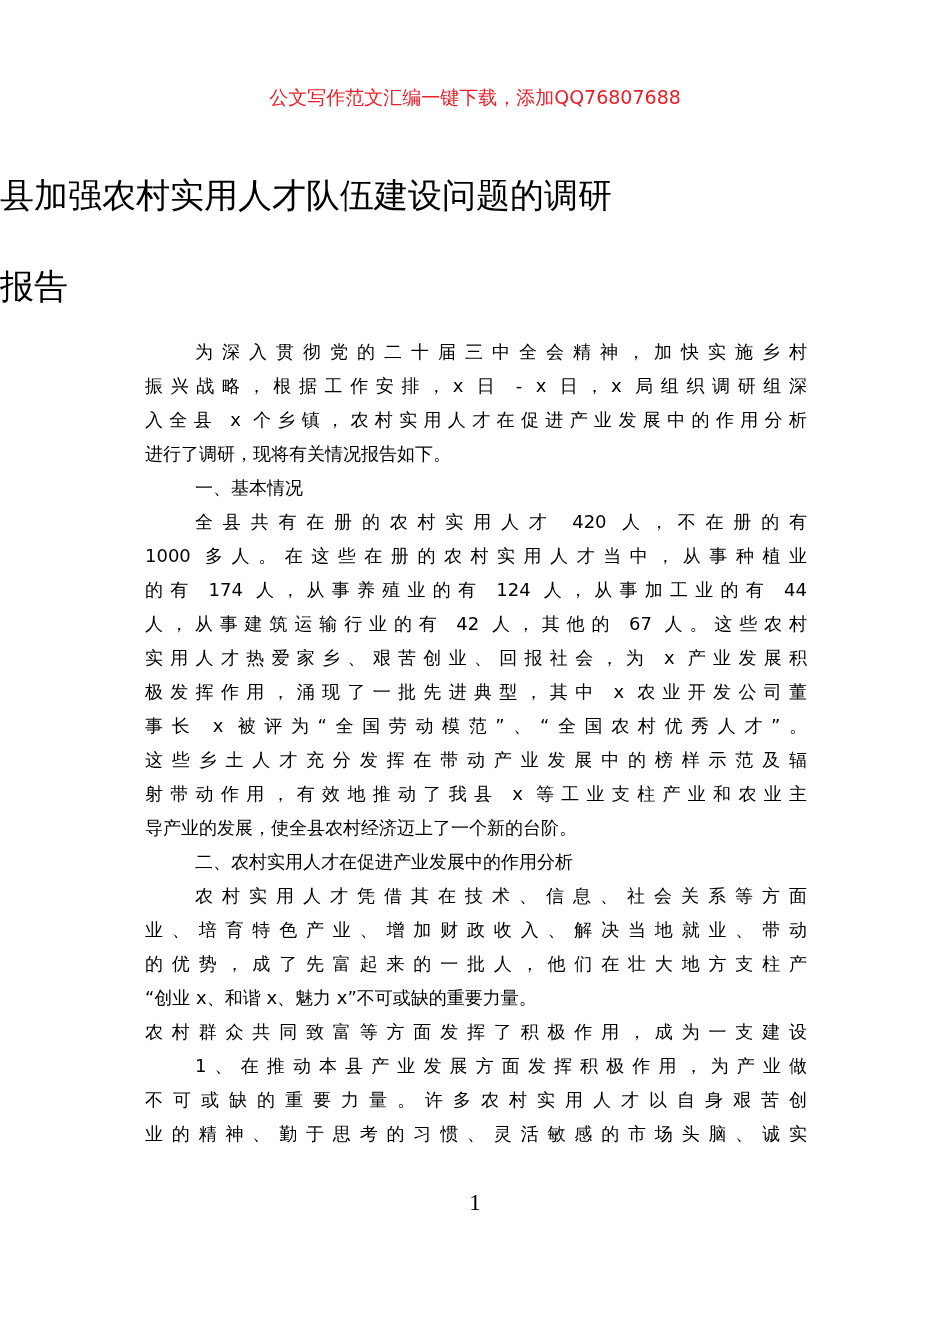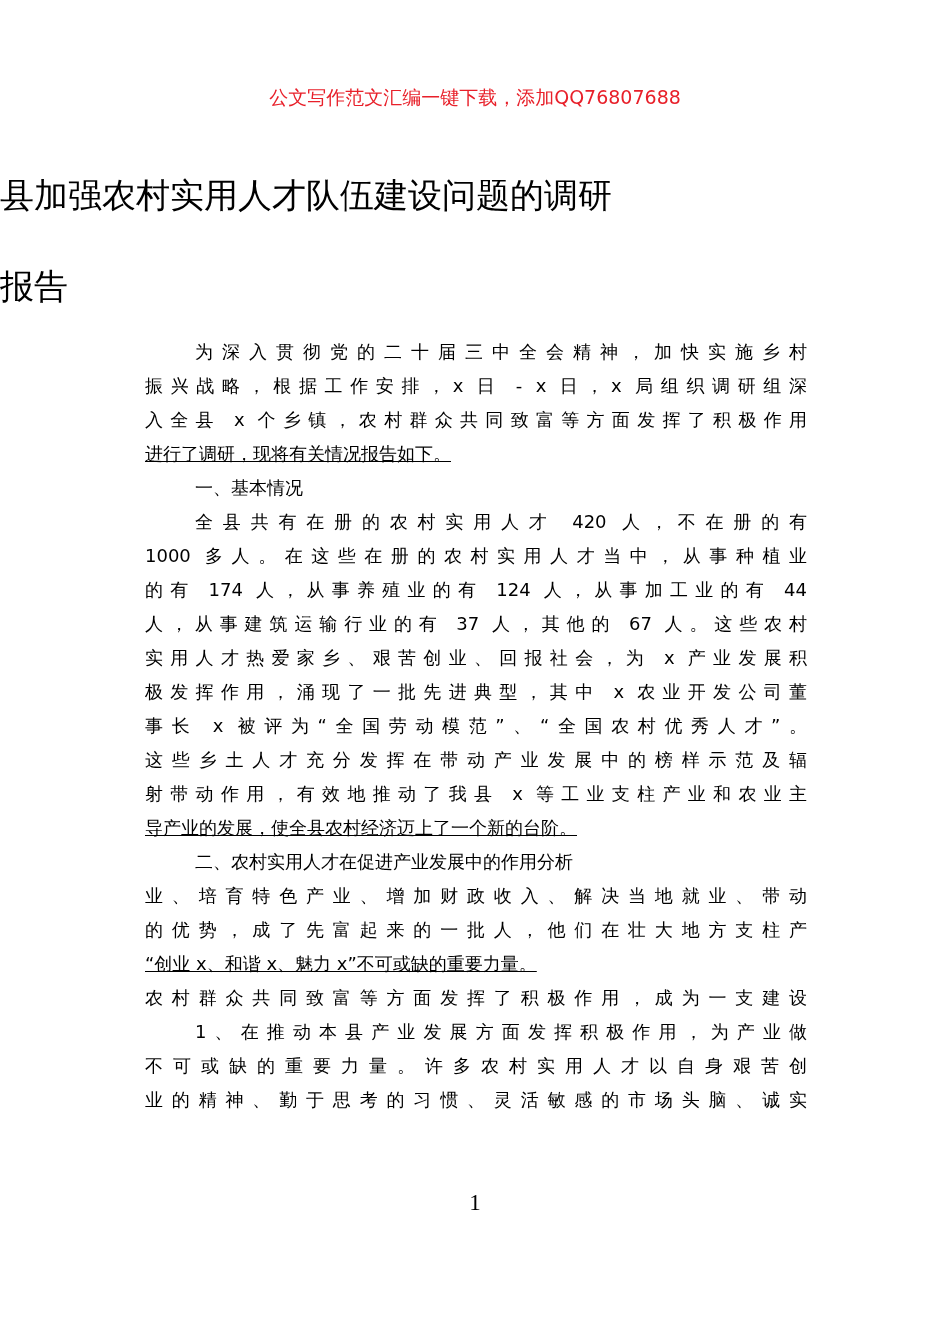--- a/index.html
+++ b/index.html
@@ -57,21 +57,20 @@
       line-height: 34px;
       font-size: 18px;
       white-space: nowrap;
       text-align: justify;
       text-align-last: justify;
       overflow: visible;
     }
     .line.last {
       text-align: left;
       text-align-last: left;
-      text-decoration: underline;
     }
     .line.indent {
       padding-left: 50px;
     }
     .line.heading {
       text-align: left;
       text-align-last: left;
     }
     .page-number {
       position: absolute;
@@ -92,42 +91,43 @@
   <div class="watermark">公文写作范文汇编一键下载，添加QQ76807688</div>
 
   <h1 class="title l1">县加强农村实用人才队伍建设问题的调研</h1>
   <h1 class="title l2">报告</h1>
 
   <div class="body-text">
 
     <div>
       <div class="line indent">为深入贯彻党的二十届三中全会精神，加快实施乡村</div>
       <div class="line">振兴战略，根据工作安排，x 日 - x 日，x 局组织调研组深</div>
-      <div class="line">入全县 x 个乡镇，农村群众共同致富等方面发挥了积极作用</div>
+      <div class="line">入全县 x 个乡镇，农村实用人才在促进产业发展中的作用分析</div>
       <div class="line last">进行了调研，现将有关情况报告如下。</div>
     </div>
 
     <div class="line indent heading">一、基本情况</div>
 
     <div>
       <div class="line indent">全县共有在册的农村实用人才 420 人，不在册的有</div>
       <div class="line">1000 多人。在这些在册的农村实用人才当中，从事种植业</div>
       <div class="line">的有 174 人，从事养殖业的有 124 人，从事加工业的有 44</div>
-      <div class="line">人，从事建筑运输行业的有 37 人，其他的 67 人。这些农村</div>
+      <div class="line">人，从事建筑运输行业的有 42 人，其他的 67 人。这些农村</div>
       <div class="line">实用人才热爱家乡、艰苦创业、回报社会，为 x 产业发展积</div>
       <div class="line">极发挥作用，涌现了一批先进典型，其中 x 农业开发公司董</div>
       <div class="line">事长 x 被评为“全国劳动模范”、“全国农村优秀人才”。</div>
       <div class="line">这些乡土人才充分发挥在带动产业发展中的榜样示范及辐</div>
       <div class="line">射带动作用，有效地推动了我县 x 等工业支柱产业和农业主</div>
       <div class="line last">导产业的发展，使全县农村经济迈上了一个新的台阶。</div>
     </div>
 
     <div class="line indent heading">二、农村实用人才在促进产业发展中的作用分析</div>
 
     <div>
+      <div class="line indent">农村实用人才凭借其在技术、信息、社会关系等方面</div>
       <div class="line">业、培育特色产业、增加财政收入、解决当地就业、带动</div>
       <div class="line">的优势，成了先富起来的一批人，他们在壮大地方支柱产</div>
       <div class="line last">“创业 x、和谐 x、魅力 x”不可或缺的重要力量。</div>
       <div class="line">农村群众共同致富等方面发挥了积极作用，成为一支建设</div>
     </div>
 
     <div>
       <div class="line indent">1、在推动本县产业发展方面发挥积极作用，为产业做</div>
       <div class="line">不可或缺的重要力量。许多农村实用人才以自身艰苦创</div>
       <div class="line">业的精神、勤于思考的习惯、灵活敏感的市场头脑、诚实</div>

